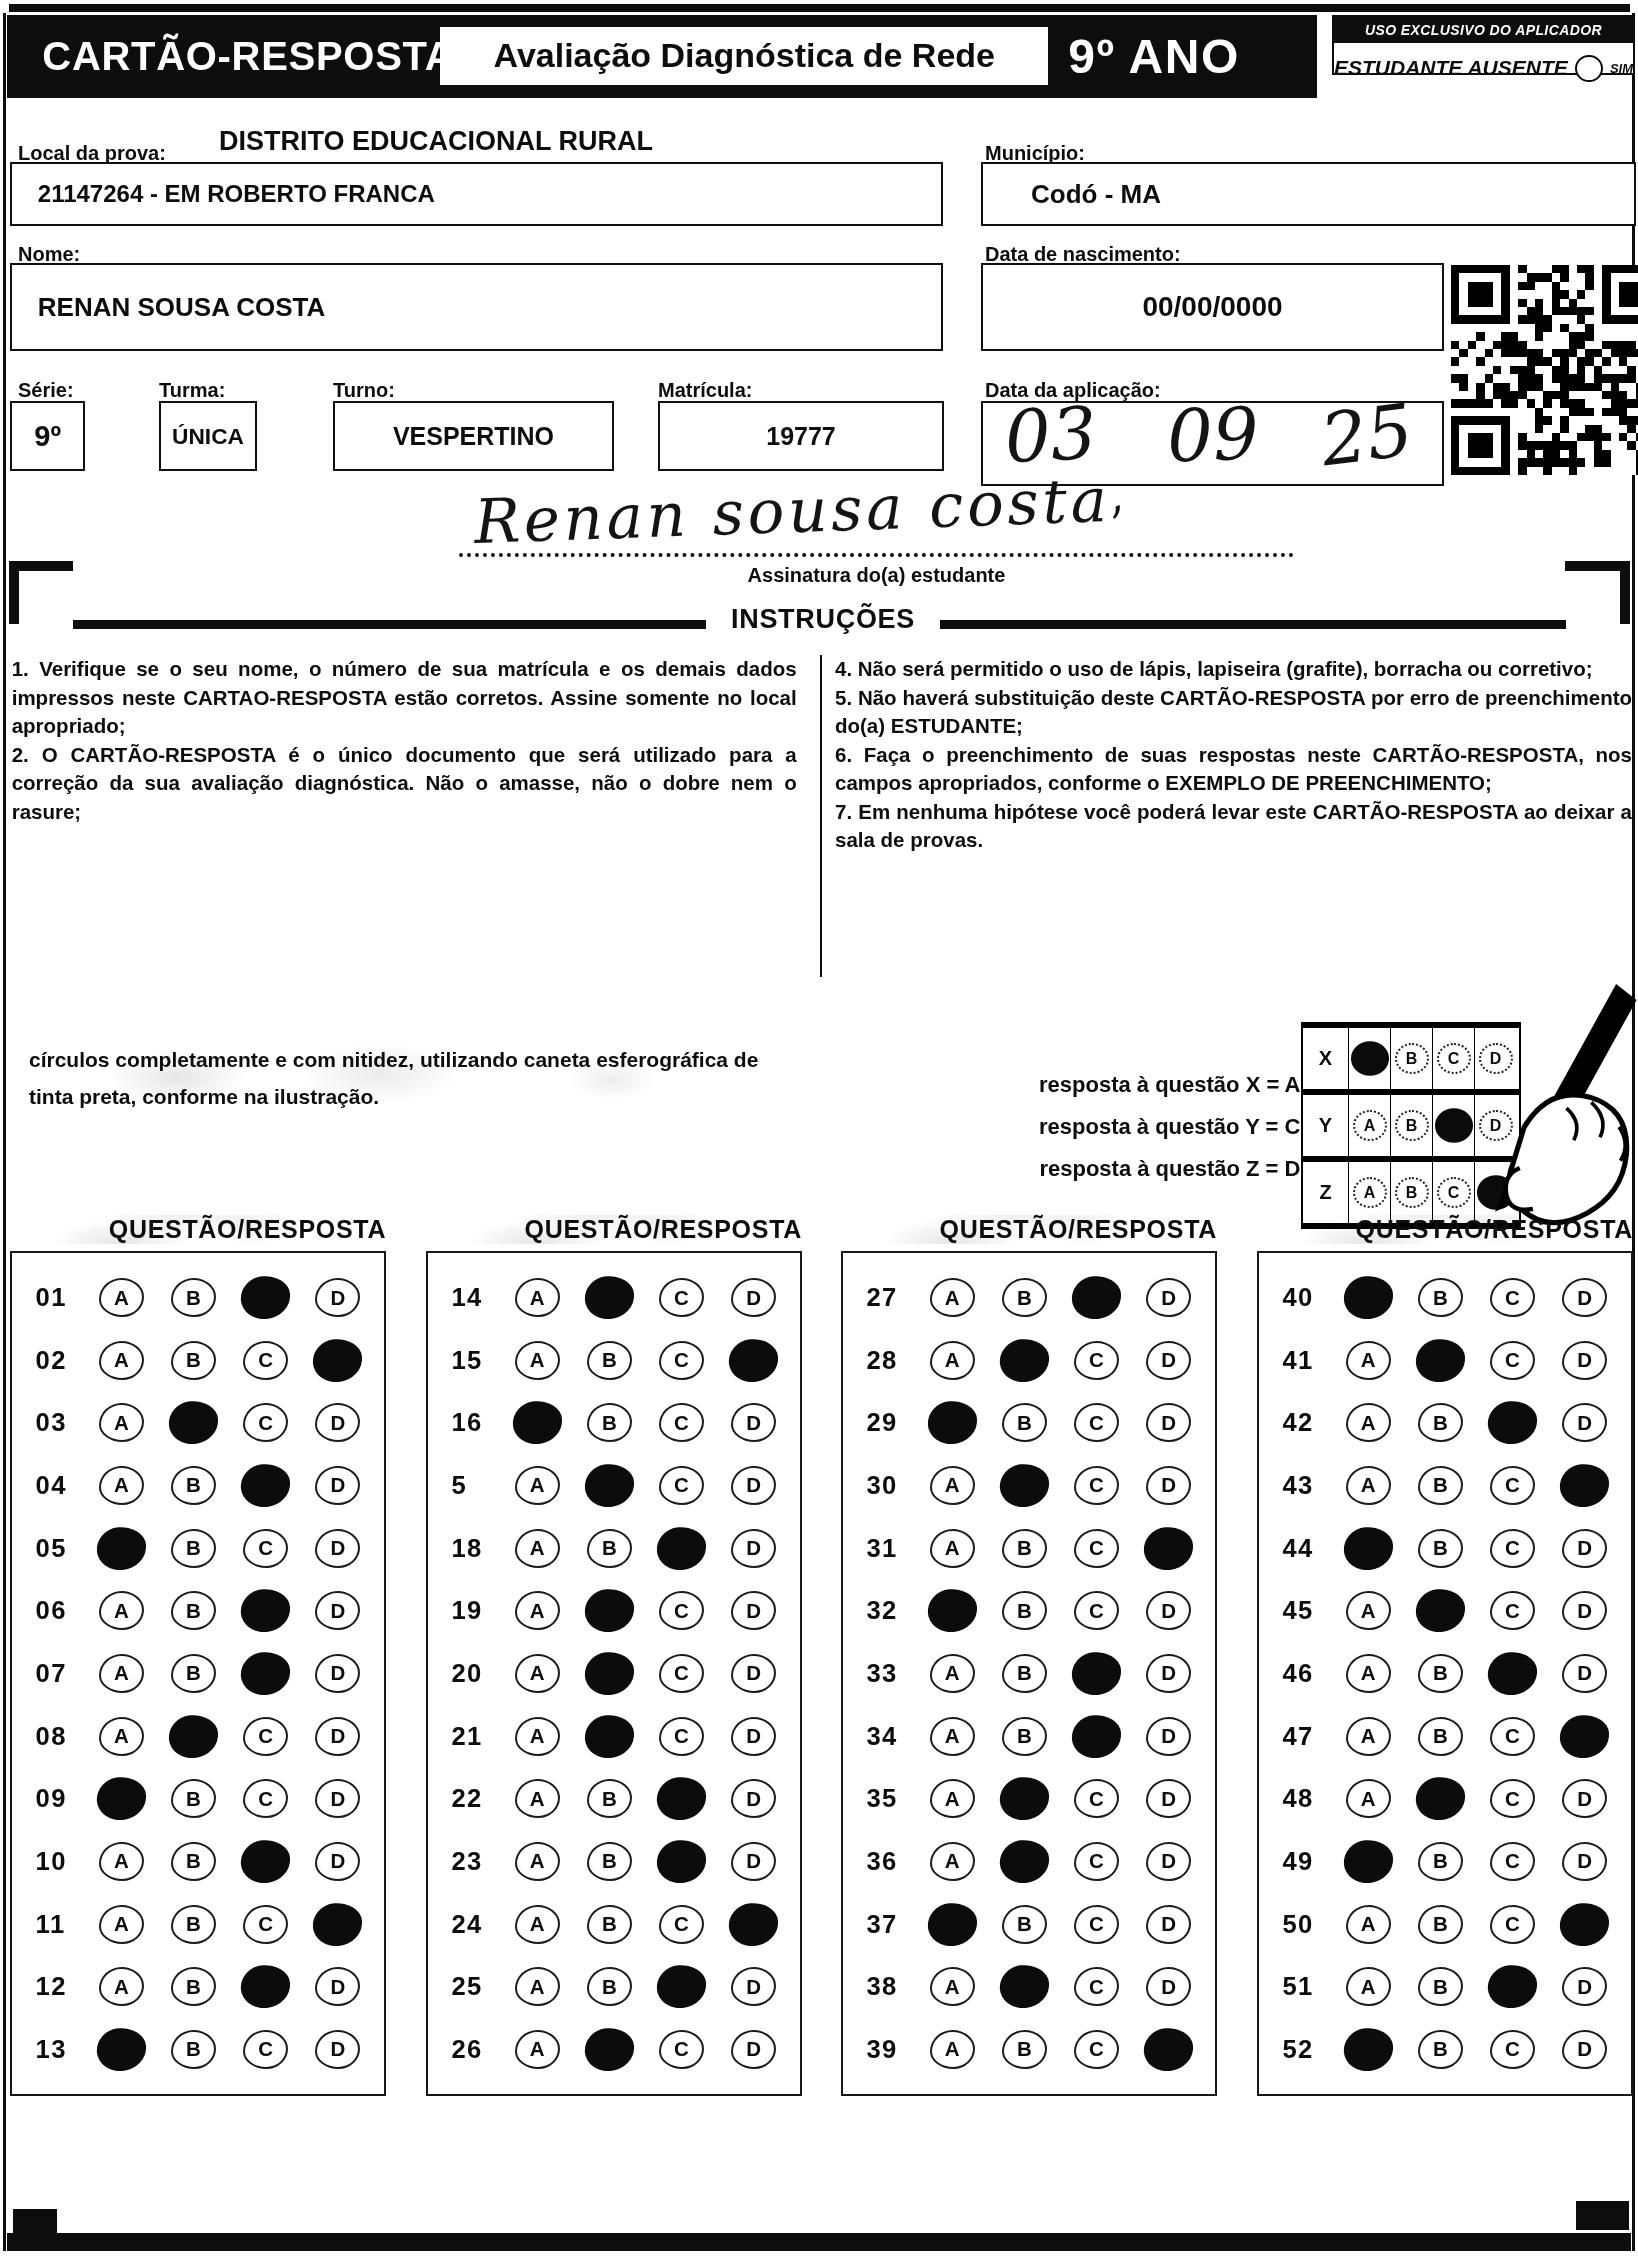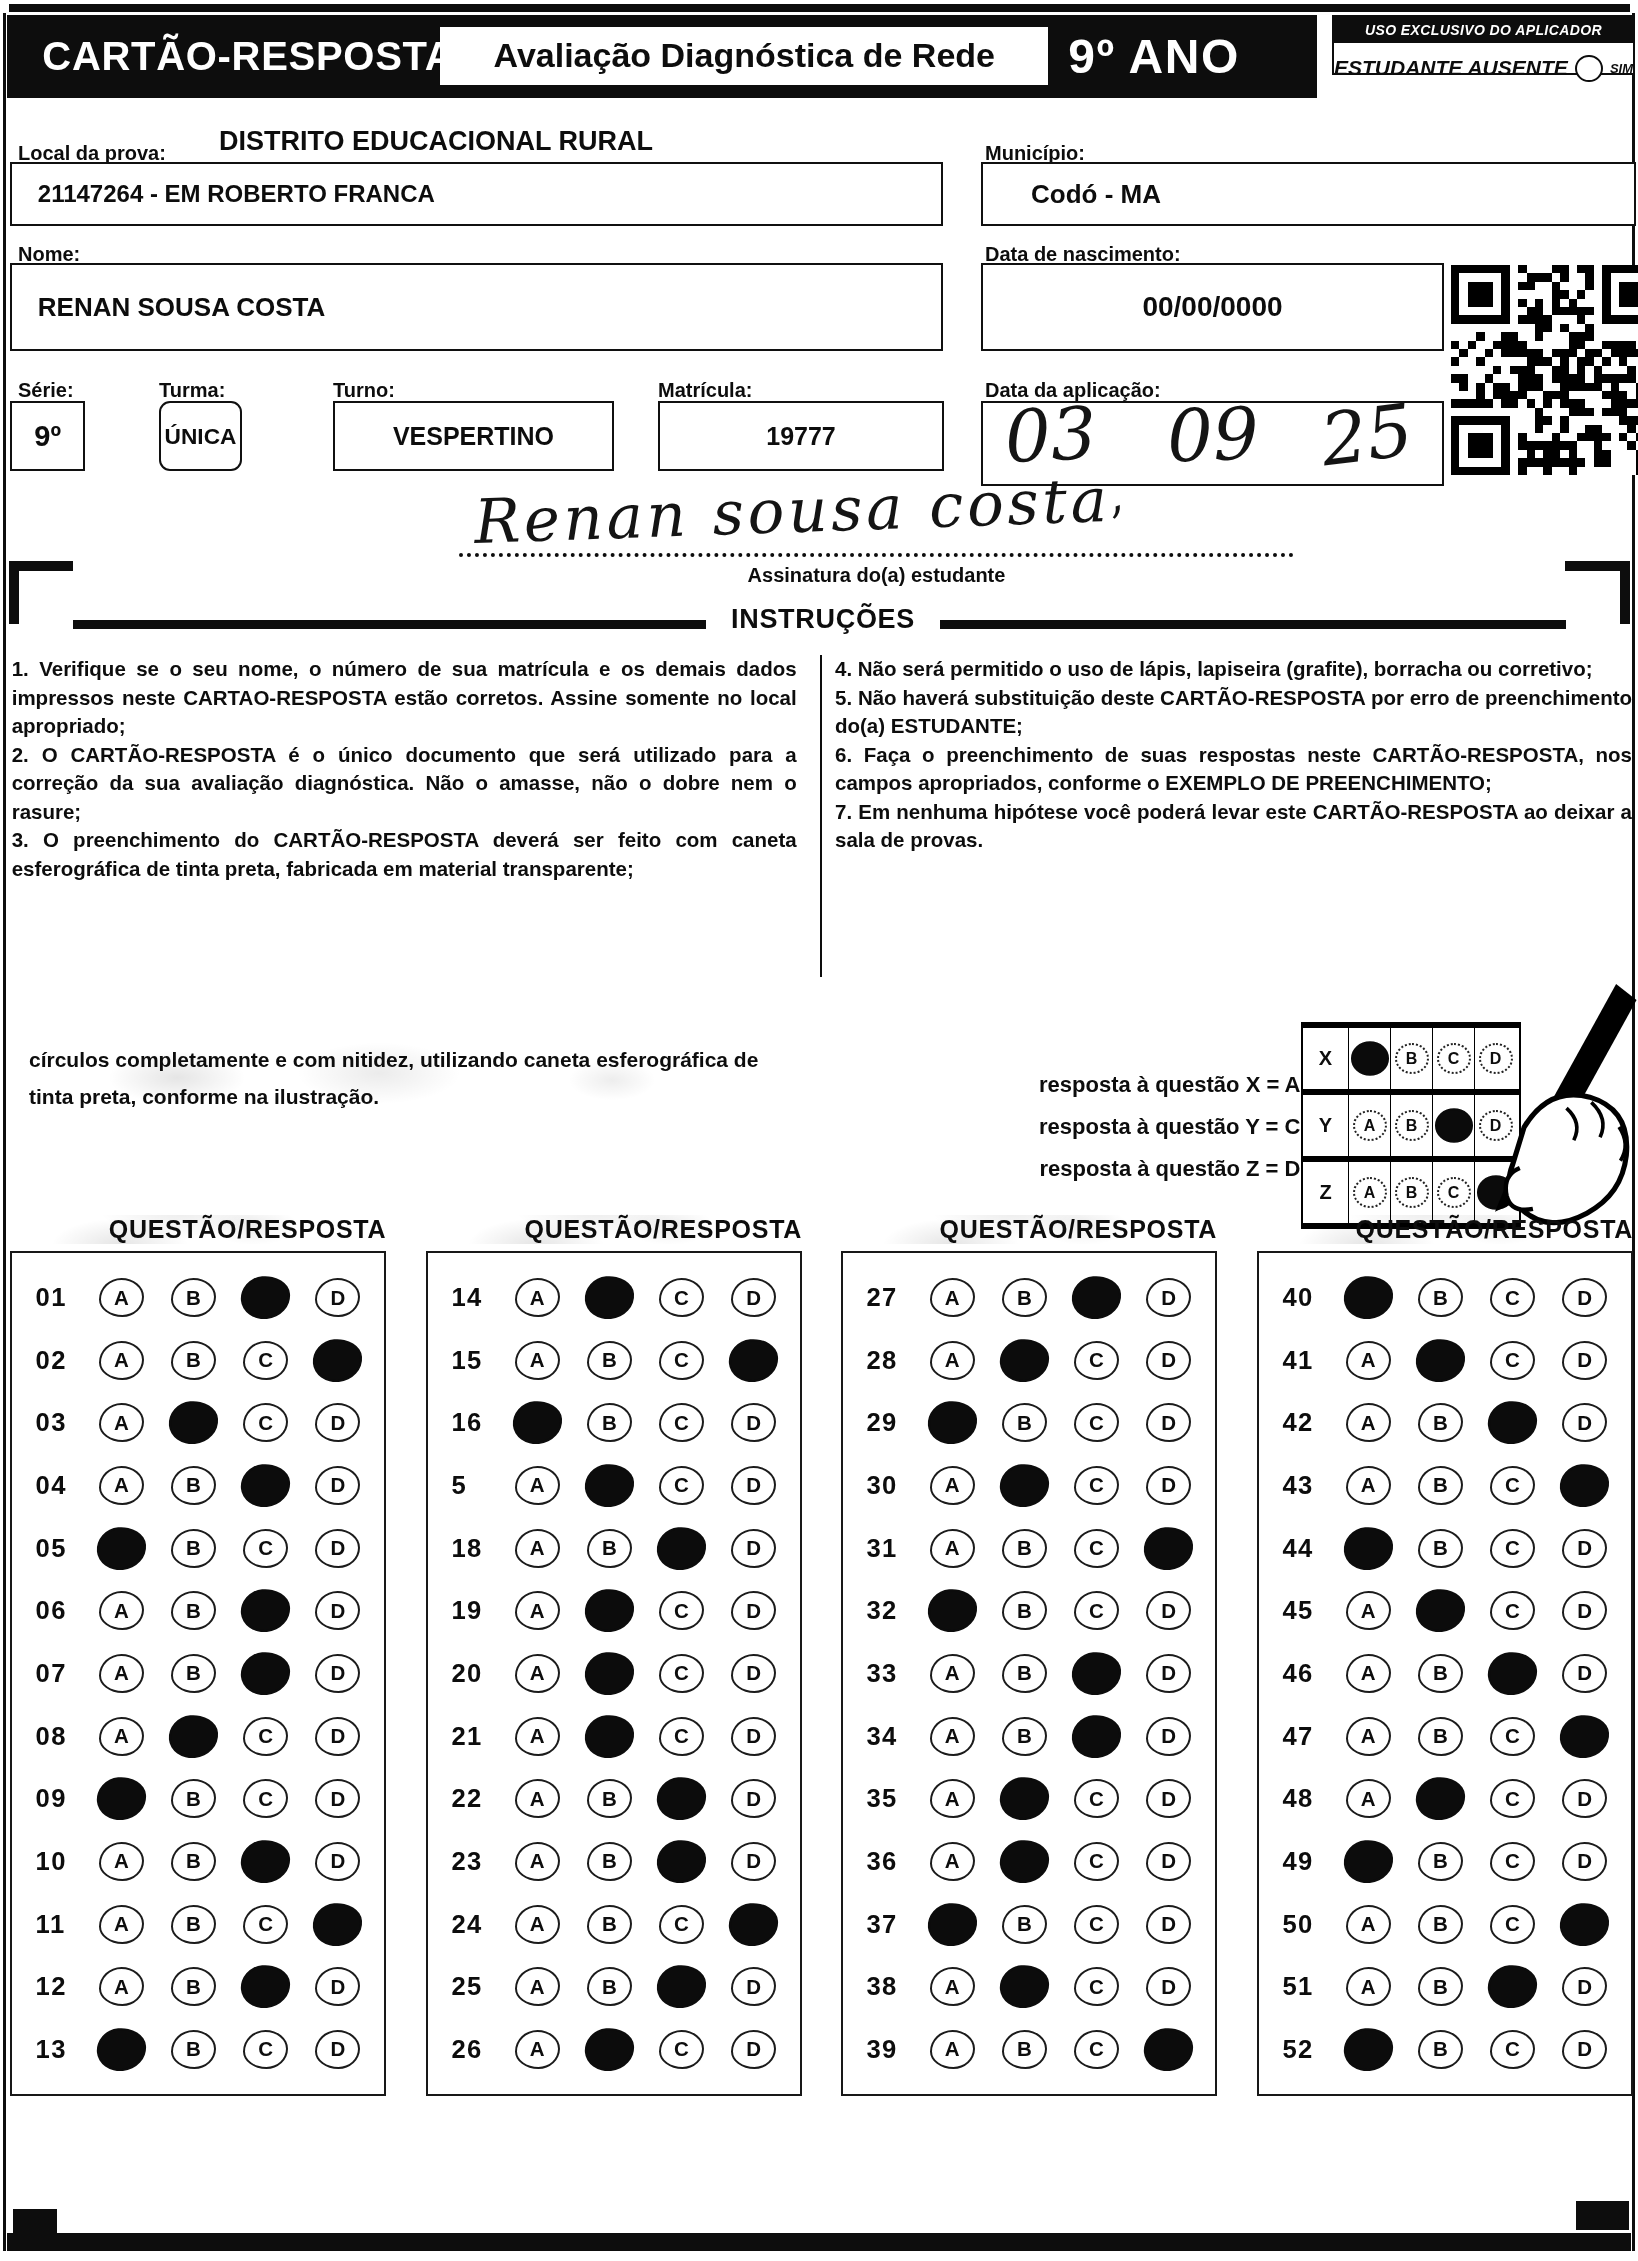--- a/index.html
+++ b/index.html
@@ -348,21 +348,21 @@
       <rect x="11.52" y="218.88" width="57.599999999999994" height="57.599999999999994" fill="#fff"></rect>
       <rect x="23.04" y="230.39999999999998" width="34.56" height="34.56" fill="#000"></rect>
     </svg>
 
   <span class="abs lbl" style="left:18px;top:379px;">Série:</span>
   <div class="abs fbox center" style="left:10.2px;top:401px;width:75px;height:70px;">
     <span class="val" style="font-size:29px;">9º</span>
   </div>
 
   <span class="abs lbl" style="left:159px;top:379px;">Turma:</span>
-  <div class="abs fbox center" style="left:159px;top:401px;width:83px;height:70px;border-radius:11px;">
+  <div class="abs fbox center" style="left:159px;top:401px;width:98px;height:70px;">
     <span class="val" style="font-size:22.7px;">ÚNICA</span>
   </div>
 
   <span class="abs lbl" style="left:333px;top:379px;">Turno:</span>
   <div class="abs fbox center" style="left:333px;top:401px;width:281px;height:70px;">
     <span class="val" style="font-size:25px;">VESPERTINO</span>
   </div>
 
   <span class="abs lbl" style="left:658px;top:379px;">Matrícula:</span>
   <div class="abs fbox center" style="left:658px;top:401px;width:286px;height:70px;">
@@ -386,21 +386,20 @@
   <div class="abs ink" style="left:1565px;top:561px;width:64px;height:10.2px;"></div>
   <div class="abs ink" style="left:1620px;top:561px;width:10.2px;height:63px;"></div>
 
   <div class="abs ink" style="left:73px;top:620px;width:633px;height:8.8px;"></div>
   <div class="abs" id="instr-title" style="left:706px;top:604px;width:234px;">INSTRUÇÕES</div>
   <div class="abs ink" style="left:940px;top:620px;width:626px;height:8.8px;"></div>
 
   <div class="abs instr-col" id="instr-left" style="left:11.7px;top:655px;width:785px;">
       <p>1. Verifique se o seu nome, o número de sua matrícula e os demais dados impressos neste CARTAO-RESPOSTA estão corretos. Assine somente no local apropriado;</p>
       <p>2. O CARTÃO-RESPOSTA é o único documento que será utilizado para a correção da sua avaliação diagnóstica. Não o amasse, não o dobre nem o rasure;</p>
-      <p>3. O preenchimento do CARTÃO-RESPOSTA deverá ser feito com caneta esferográfica de tinta preta, fabricada em material transparente;</p>
     </div>
   <div class="abs ink" style="left:820px;top:655px;width:2.2px;height:322px;"></div>
   <div class="abs instr-col" id="instr-right" style="left:835px;top:655px;width:797px;">
       <p>4. Não será permitido o uso de lápis, lapiseira (grafite), borracha ou corretivo;</p>
       <p>5. Não haverá substituição deste CARTÃO-RESPOSTA por erro de preenchimento do(a) ESTUDANTE;</p>
       <p>6. Faça o preenchimento de suas respostas neste CARTÃO-RESPOSTA, nos campos apropriados, conforme o EXEMPLO DE PREENCHIMENTO;</p>
       <p>7. Em nenhuma hipótese você poderá levar este CARTÃO-RESPOSTA ao deixar a sala de provas.</p>
     </div>
 
   <div class="abs speckle" id="fill-note" style="left:29px;top:1041px;width:848px;">

